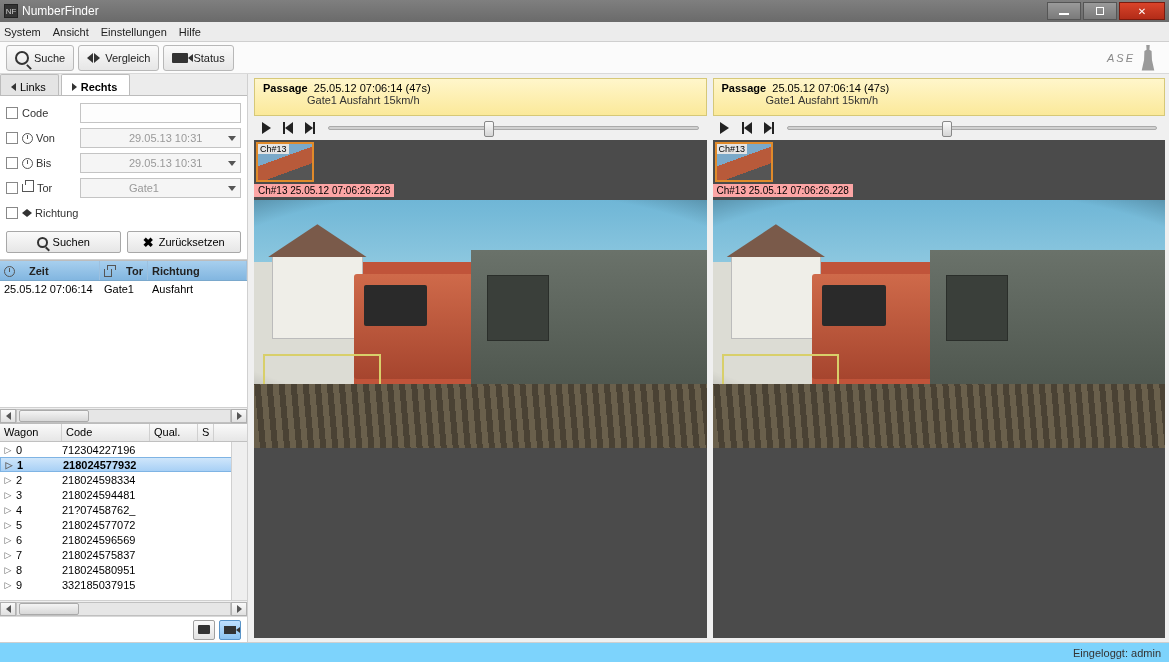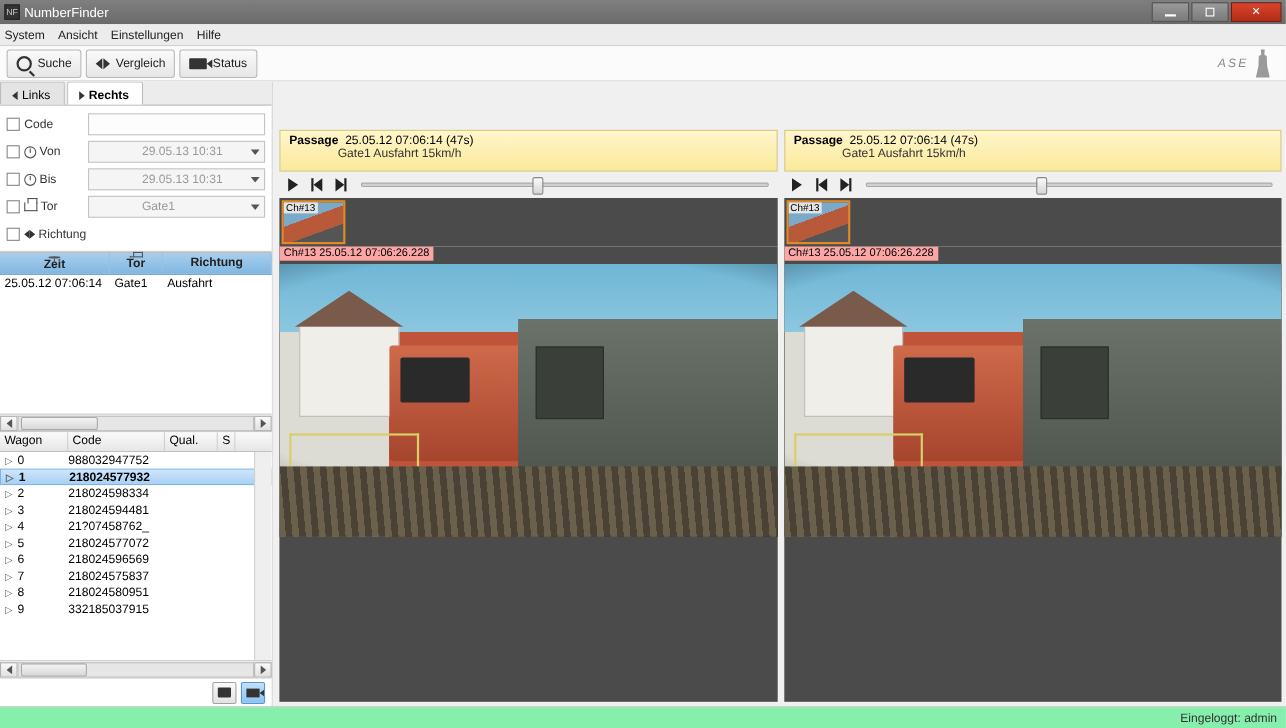--- a/index.html
+++ b/index.html
@@ -62,21 +62,21 @@
 .dir-ic .b{border-left:5px solid #333;}
 .btnrow { display:flex; gap:6px; padding:4px 0 2px 0;}
 .btnrow .btn { flex:1; height:22px; background:linear-gradient(#fafafa,#e6e6e6); border:1px solid #a8a8a8; border-radius:2px; display:flex;align-items:center;justify-content:center;gap:5px;}
 .btnrow .btn .mag{width:11px;height:11px;border:2px solid #333;border-radius:50%;position:relative;}
 .btnrow .btn .mag::after{content:"";position:absolute;right:-4px;bottom:-4px;width:5px;height:2px;background:#333;transform:rotate(45deg);}
 .btnrow .btn .x{font-weight:bold;font-size:13px;}
 
 
 .rtable { border-top:1px solid #bcbcbc; }
 .rtable .hdr { display:flex; height:20px; background:linear-gradient(#a7cfee,#82b6e0); border-bottom:1px solid #7aa8cc; font-weight:bold; color:#222;}
-.rtable .hdr .c { padding:3px 4px; border-right:1px solid #9cc0df; display:flex;align-items:center;gap:0;flex-direction:column;}
+.rtable .hdr .c { padding:3px 4px; border-right:1px solid #9cc0df; display:flex;align-items:flex-end;gap:14px;}
 .rtable .row { display:flex; height:18px; }
 .rtable .row .c { padding:2px 4px; }
 .rtable .c1{width:100px;} .rtable .c2{width:48px;} .rtable .c3{flex:1;}
 .rtable .body { height:126px; background:#fff; overflow:hidden;}
 .hscroll { height:16px; background:#efefef; border-top:1px solid #d0d0d0; display:flex; align-items:center;}
 .hscroll .arr{width:16px;height:14px;background:linear-gradient(#fafafa,#e0e0e0);border:1px solid #b0b0b0;display:flex;align-items:center;justify-content:center;}
 .hscroll .track{flex:1;height:14px;background:#e6e6e6;border:1px solid #c0c0c0;position:relative;}
 .hscroll .thumb{position:absolute;left:2px;top:0;width:70px;height:12px;background:linear-gradient(#f4f4f4,#d8d8d8);border:1px solid #aaa;border-radius:2px;}
 .hscroll .tri-l{width:0;height:0;border-top:4px solid transparent;border-bottom:4px solid transparent;border-right:5px solid #555;}
 .hscroll .tri-r{width:0;height:0;border-top:4px solid transparent;border-bottom:4px solid transparent;border-left:5px solid #555;}
@@ -94,21 +94,21 @@
 
 
 .sb-bottom { height:26px; display:flex; justify-content:flex-end; align-items:center; gap:4px; padding:0 6px; border-top:1px solid #d8d8d8;}
 .sb-bottom .ic{width:22px;height:20px;border:1px solid #a0a0a0;background:linear-gradient(#fafafa,#e2e2e2);border-radius:2px;display:flex;align-items:center;justify-content:center;}
 .sb-bottom .ic.active{background:linear-gradient(#bfe0ff,#8cc3f0);border-color:#5a94c8;}
 .sb-bottom .cam-s{width:12px;height:9px;background:#333;border-radius:1px;}
 .sb-bottom .vid-s{width:12px;height:8px;background:#333;position:relative;}
 .sb-bottom .vid-s::after{content:"";position:absolute;right:-4px;top:1px;border-top:3px solid transparent;border-bottom:3px solid transparent;border-right:4px solid #333;}
 
 
-.viewwrap { flex:1; display:flex; gap:6px; padding:4px 4px 4px 6px; background:#f0f0f0; overflow:hidden;margin-top:40px;}
+.viewwrap { flex:1; display:flex; gap:6px; padding:4px 4px 4px 6px; background:#f0f0f0; overflow:hidden;}
 .pane { flex:1; display:flex; flex-direction:column; min-width:0;}
 .phdr { height:38px; background:linear-gradient(#fff6cb,#fbe99a); border:1px solid #d6c878; padding:3px 8px; }
 .phdr .l1 { font-size:11px;} .phdr .l1 b{font-weight:bold;}
 .phdr .l2 { font-size:11px; color:#333; padding-left:44px;}
 .pctrl { height:24px; display:flex; align-items:center; gap:6px; padding:2px 4px;}
 .pctrl .pbtn{width:16px;height:16px;display:flex;align-items:center;justify-content:center;}
 .play{width:0;height:0;border-top:6px solid transparent;border-bottom:6px solid transparent;border-left:9px solid #222;}
 .skb{display:flex;align-items:center;}
 .skb .bar{width:2px;height:12px;background:#222;}
 .skb .t{width:0;height:0;border-top:6px solid transparent;border-bottom:6px solid transparent;}
@@ -138,21 +138,21 @@
  background:repeating-linear-gradient(85deg,#6a604c 0 6px,#4a4234 6px 12px);}
 .trainimg .house{position:absolute;left:4%;top:22%;width:20%;height:34%;background:#efeee8;border:1px solid #bbb;}
 .trainimg .house::before{content:"";position:absolute;left:-6%;top:-38%;width:112%;height:40%;background:#7a5a4a;clip-path:polygon(0 100%,50% 0,100% 100%);}
 .trainimg .loco{position:absolute;left:22%;top:30%;width:28%;height:42%;background:linear-gradient(#cf6a4a,#a6452e);border-radius:3px;}
 .trainimg .loco::after{content:"";position:absolute;left:8%;top:10%;width:50%;height:40%;background:#2a2a2a;border-radius:2px;}
 .trainimg .rail{position:absolute;left:2%;bottom:18%;width:26%;height:20%;border:2px solid #d8cf6a;border-bottom:none;}
 .trainimg .wagon{position:absolute;left:48%;top:20%;width:60%;height:58%;background:linear-gradient(#6a726a,#4e564e);}
 .trainimg .wagon::before{content:"";position:absolute;left:6%;top:18%;width:22%;height:44%;background:#3a3f3a;border:1px solid #2a2e2a;}
 
 
-.status{height:20px;background:#86efac;border-top:1px solid #cfcfcf;display:flex;align-items:center;justify-content:flex-end;padding:0 8px;color:#333;}
+.status{height:20px;background:#7dd3fc;border-top:1px solid #cfcfcf;display:flex;align-items:center;justify-content:flex-end;padding:0 8px;color:#333;}
 </style>
 </head>
 <body>
 
 <div class="titlebar">
   <div class="app-icon">NF</div>
   <div class="title">NumberFinder</div>
   <div class="win-btns">
     <div class="win-btn">
         <div class="min"></div>
@@ -249,20 +249,30 @@
       <div class="frow">
         <span class="chk"></span>
         <span class="lbl">
             <span class="dir-ic">
               <span class="a"></span>
               <span class="b"></span>
             </span>
             <span>Richtung</span>
           </span>
       </div>
+      <div class="btnrow">
+        <div class="btn">
+            <span class="mag"></span>
+            <span>Suchen</span>
+          </div>
+        <div class="btn">
+            <span class="x">✖</span>
+            <span>Zurücksetzen</span>
+          </div>
+      </div>
     </div>
 
     <div class="rtable">
       <div class="hdr">
         <div class="c c1">
             <span class="clk"></span>
             <span>Zeit</span>
           </div>
         <div class="c c2">
             <span class="gate-ic"></span>
@@ -297,21 +307,21 @@
         <div class="c wc1">Wagon</div>
         <div class="c wc2">Code</div>
         <div class="c wc3">Qual.</div>
         <div class="c wc4">S</div>
       </div>
       <div class="body" id="wagon-body">
         <div class="vsbar"></div>
       <div class="row">
             <span class="exp">▷</span>
             <div class="c" style="width:46px">0</div>
-            <div class="c wc2">988032947752</div>
+            <div class="c wc2">712304227196</div>
           </div>
           <div class="row sel">
             <span class="exp">▷</span>
             <div class="c" style="width:46px">1</div>
             <div class="c wc2">218024577932</div>
           </div>
           <div class="row">
             <span class="exp">▷</span>
             <div class="c" style="width:46px">2</div>
             <div class="c wc2">218024598334</div>

